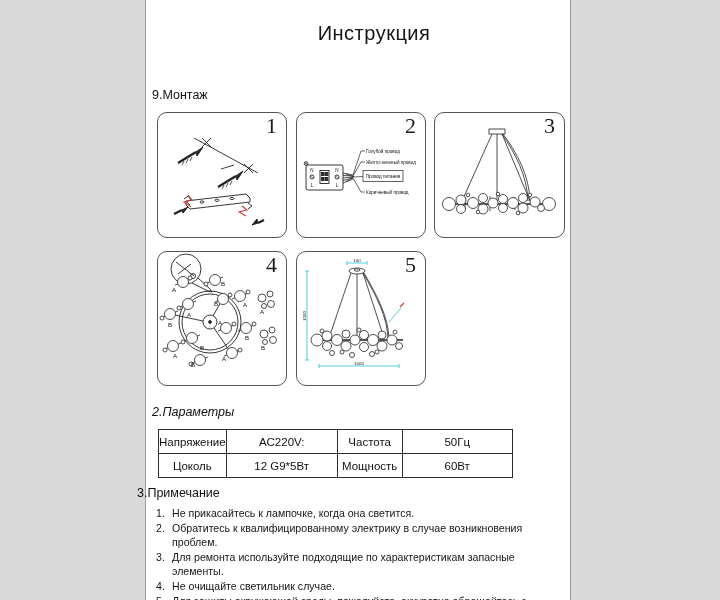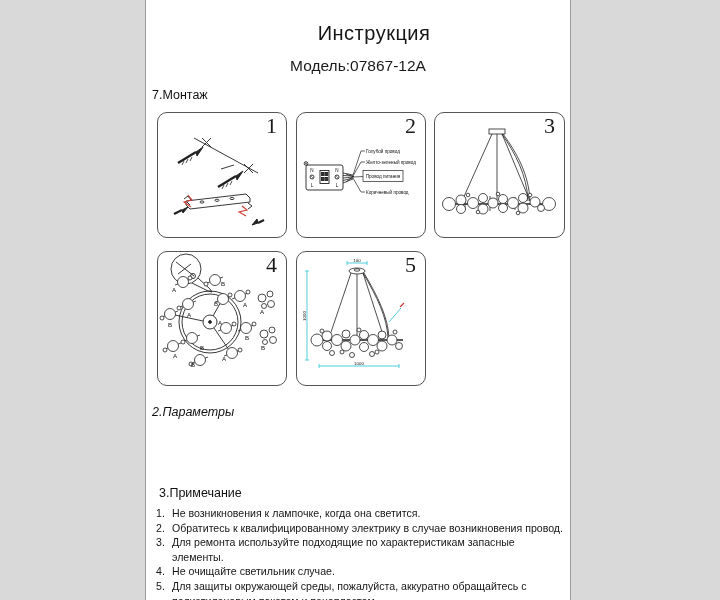--- a/index.html
+++ b/index.html
@@ -7,21 +7,21 @@
   .stage{position:relative;width:720px;height:600px;background:#d9d9d9;}
   .page{position:absolute;left:145px;top:0;width:426px;height:600px;background:#ffffff;
         border-left:1px solid #9a9a9a;border-right:1px solid #9a9a9a;box-sizing:border-box;}
   .title{position:absolute;left:161px;top:22px;width:426px;text-align:center;
          font-size:20px;color:#161616;letter-spacing:0.5px;}
   .model{position:absolute;left:145px;top:57px;width:426px;text-align:center;
          font-size:15.5px;color:#1a1a1a;}
   .sec{position:absolute;font-size:12.5px;color:#111;}
   .sec1{left:152px;top:88px;}
   .sec2{left:152px;top:405px;font-style:italic;}
-  .sec3{left:159px;top:486px;}
+  .sec3{left:137px;top:486px;}
   .panel{position:absolute;background:#fff;border:1.2px solid #555;border-radius:10px;box-sizing:border-box;}
   .p1{left:157px;top:112px;width:130px;height:126px;}
   .p2{left:296px;top:112px;width:130px;height:126px;}
   .p3{left:434px;top:112px;width:131px;height:126px;}
   .p4{left:157px;top:251px;width:130px;height:135px;}
   .p5{left:296px;top:251px;width:130px;height:135px;}
   .panel svg{position:absolute;left:0;top:0;}
   .pnum{position:absolute;top:2px;right:9px;font-family:"Liberation Serif",serif;
         font-size:22px;color:#1a1a1a;line-height:1;}
   table.params{position:absolute;left:158px;top:429px;border-collapse:collapse;
@@ -35,23 +35,22 @@
   .note .t{flex:1;}
   svg text{font-family:"Liberation Sans",sans-serif;fill:#111;}
 </style>
 </head>
 <body>
 
 <div class="stage">
   <div class="page"></div>
 
   <div class="title">Инструкция</div>
-  <div class="model">Модель:07867-12A</div>
-
-  <div class="sec sec1">7.Монтаж</div>
+
+  <div class="sec sec1">9.Монтаж</div>
 
   <div class="panel p1">
     <svg width="128" height="124" viewBox="0 0 128 124">
       <g stroke="#222" fill="none" stroke-width="0.9">
         <line x1="36" y1="25" x2="100" y2="60"></line>
         <path d="M44,25 l9,9 M53,25 l-9,9"></path>
         <path d="M86,51 l9,9 M95,51 l-9,9"></path>
         <line x1="63" y1="56" x2="76" y2="52"></line>
       </g>
       <g stroke="#222" fill="#222">
@@ -328,31 +327,47 @@
       </g>
       <text x="60" y="9.5" font-size="4.4" text-anchor="middle" fill="#cc3b30">100</text>
       <text x="8.5" y="64" font-size="4.4" text-anchor="middle" fill="#cc3b30" transform="rotate(-90 8.5 64)">1000</text>
       <text x="62" y="113" font-size="4.4" text-anchor="middle" fill="#cc3b30">1000</text>
     </svg>
     <span class="pnum">5</span>
   </div>
 
   <div class="sec sec2">2.Параметры</div>
 
+  <table class="params">
+    <tbody>
+        <tr>
+      <td class="c1">Напряжение</td>
+      <td class="c2">AC220V:</td>
+      <td class="c3">Частота</td>
+      <td class="c4">50Гц</td>
+    </tr>
+    <tr>
+      <td class="c1">Цоколь</td>
+      <td class="c2">12 G9*5Вт</td>
+      <td class="c3">Мощность</td>
+      <td class="c4">60Вт</td>
+    </tr>
+  </tbody>
+    </table>
 
   <div class="sec sec3">3.Примечание</div>
 
   <div class="notes">
     <div class="note">
       <span class="n">1.</span>
-      <span class="t">Не возникновения к лампочке, когда она светится.</span>
+      <span class="t">Не прикасайтесь к лампочке, когда она светится.</span>
     </div>
     <div class="note">
       <span class="n">2.</span>
-      <span class="t">Обратитесь к квалифицированному электрику в случае возникновения провод.</span>
+      <span class="t">Обратитесь к квалифицированному электрику в случае возникновения проблем.</span>
     </div>
     <div class="note">
       <span class="n">3.</span>
       <span class="t">Для ремонта используйте подходящие по характеристикам запасные элементы.</span>
     </div>
     <div class="note">
       <span class="n">4.</span>
       <span class="t">Не очищайте светильник случае.</span>
     </div>
     <div class="note">

